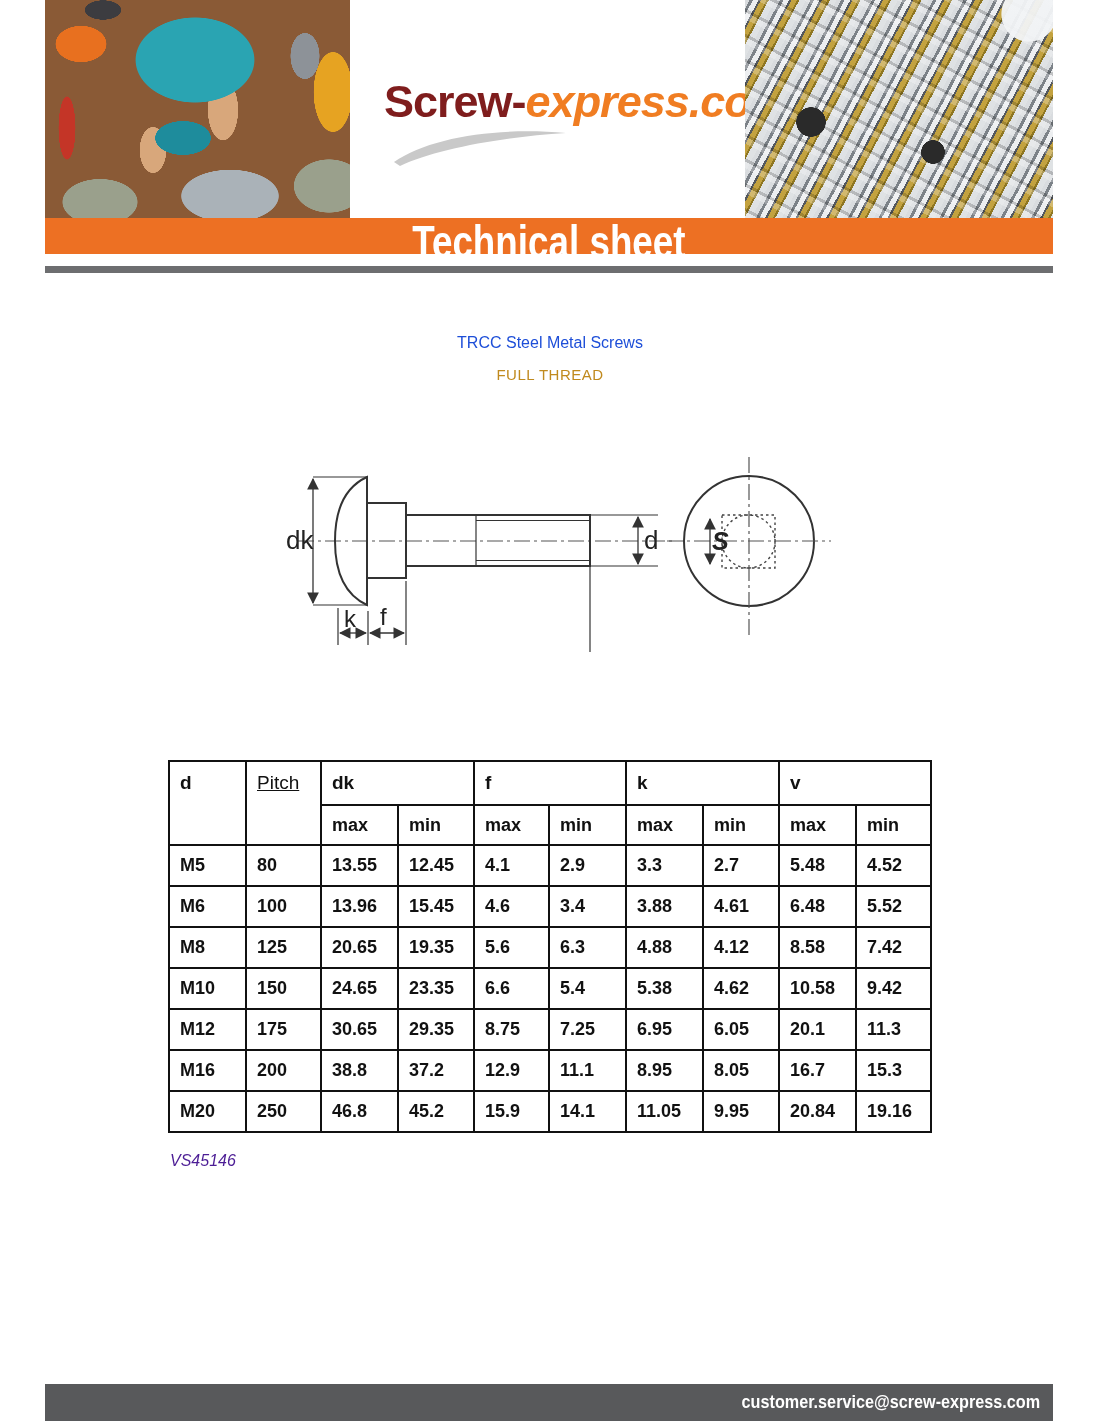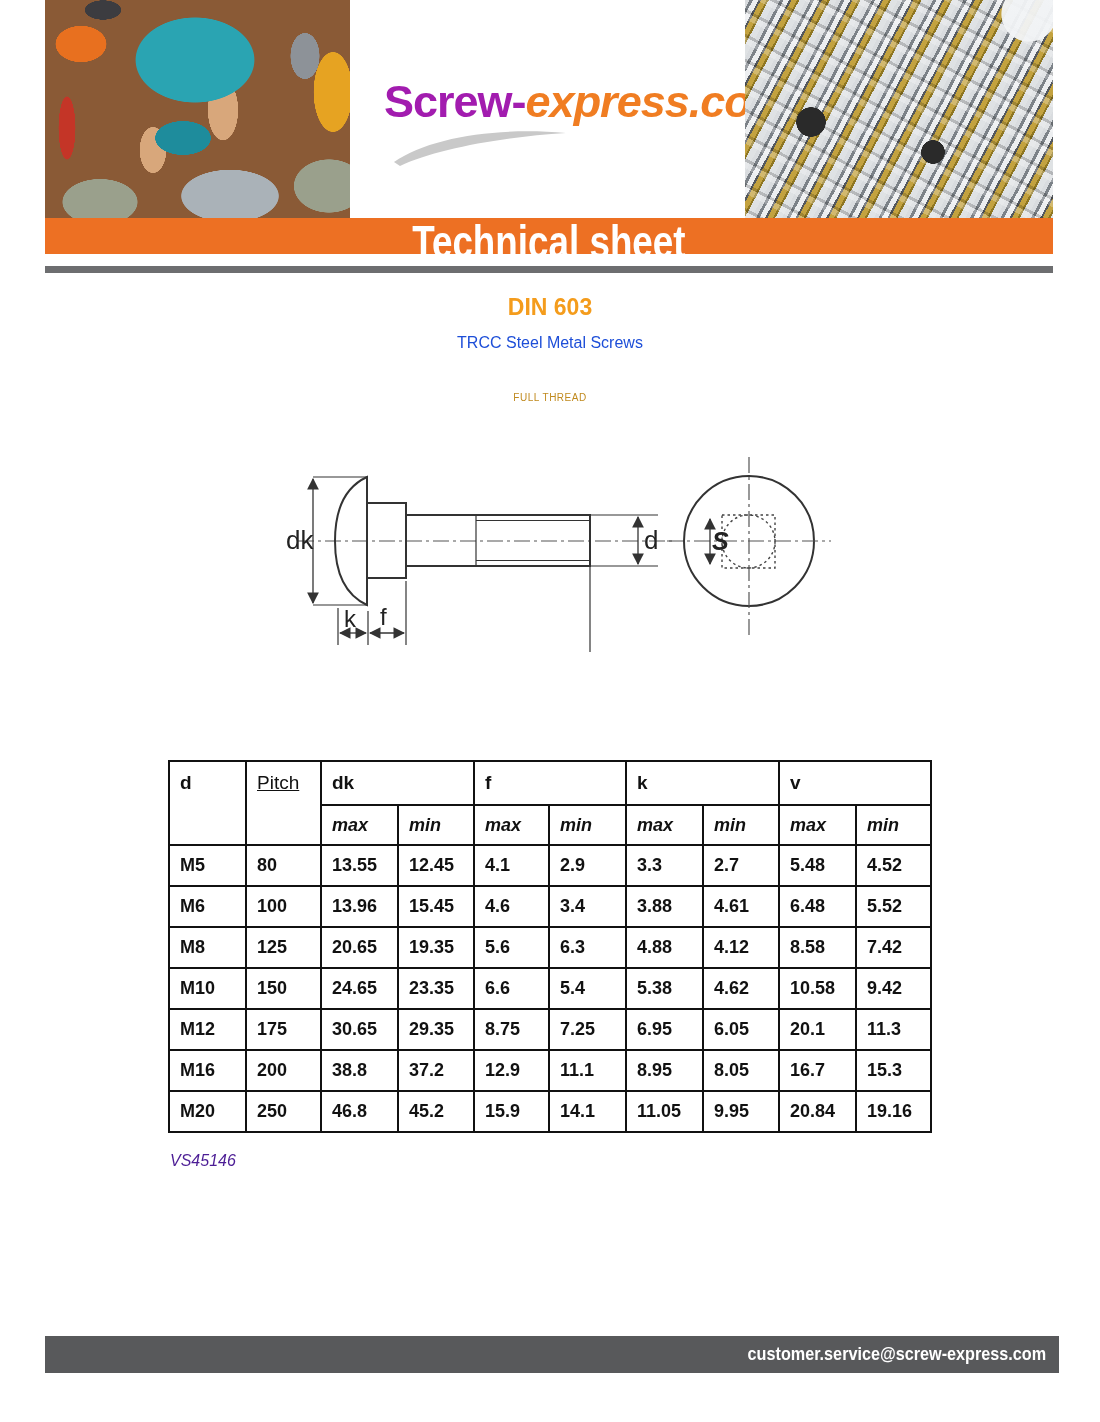--- a/index.html
+++ b/index.html
@@ -24,59 +24,59 @@
       radial-gradient(ellipse 62px 38px at 55px 202px, #9aa08c 0 60%, rgba(154,160,140,0) 61%);}
   .photo-right{left:745px;width:308px;background-color:#c2c6c9;
     background-image:
       radial-gradient(circle 15px at 66px 122px, #2a2a2a 0 97%, rgba(42,42,42,0) 100%),
       radial-gradient(circle 12px at 188px 152px, #2a2a2a 0 97%, rgba(42,42,42,0) 100%),
       radial-gradient(circle 28px at 284px 14px, rgba(242,244,246,.95) 0 97%, rgba(242,244,246,0) 100%),
       repeating-linear-gradient(28deg, rgba(255,255,255,.25) 0 6px, rgba(0,0,0,.18) 6px 9px, rgba(0,0,0,0) 9px 22px),
       repeating-linear-gradient(118deg, #d9dcdf 0 4px, #7c8288 4px 7px, #eceef0 7px 12px, #55595e 12px 14px, #c3a23f 14px 19px, #8f7722 19px 21px, #dfe2e4 21px 27px);}
   .logo-wrap{position:absolute;left:350px;top:0;width:395px;height:218px;background:#fff;}
   .logo-text{position:absolute;left:34px;top:76px;font-size:45px;font-weight:bold;letter-spacing:-1px;white-space:nowrap;}
-  .logo-gray{color:#a21caf;}
+  .logo-gray{color:#7f1d1d;}
   .logo-orange{color:#f07d22;font-style:italic;}
   .swoosh{position:absolute;left:40px;top:122px;}
 
   .banner{position:absolute;left:45px;top:218px;width:1008px;height:36px;background:#ed7023;
           text-align:center;line-height:48px;}
   .banner-text{display:inline-block;color:#fff;font-size:46px;font-weight:bold;line-height:48px;
                transform:scaleX(.8);transform-origin:center;white-space:nowrap;}
   .banner-strip{position:absolute;left:45px;top:266px;width:1008px;height:7px;background:#6d6e70;}
 
   
   .title-line{position:absolute;left:0;width:1100px;text-align:center;}
   .din{top:294px;font-size:23px;font-weight:bold;color:#f49c1c;}
   .trcc{top:334px;font-size:16px;color:#1d4ed8;}
-  .thread{top:366px;font-size:10px;color:#c08a1e;letter-spacing:.5px;margin-top:26px;}
+  .thread{top:366px;font-size:15px;color:#c08a1e;letter-spacing:.5px;}
 
   
   .diagram{position:absolute;left:280px;top:445px;}
   .diagram .outline{stroke:#333;stroke-width:2;fill:none;}
   .diagram .thin{stroke:#333;stroke-width:1.2;fill:none;}
   .diagram .dim{stroke:#333;stroke-width:1.3;fill:none;}
   .diagram .cline{stroke:#555;stroke-width:1.2;fill:none;stroke-dasharray:16 4 3 4;}
   .diagram .dot{stroke:#444;stroke-width:1.4;fill:none;stroke-dasharray:2.5 3;}
   .diagram text{fill:#222;font-family:"Liberation Sans",sans-serif;}
 
   
   .dims{position:absolute;left:168px;top:760px;border-collapse:collapse;table-layout:fixed;}
   .dims td{border:2px solid #111;padding:0 2px 0 10px;color:#111;font-weight:bold;
            vertical-align:middle;overflow:hidden;white-space:nowrap;}
   .dims .h1 td{height:42px;font-size:19px;}
   .dims .tophead{vertical-align:top;padding-top:10px;}
   .dims .cp{font-size:12px;font-weight:normal;text-decoration:underline;}
-  .dims .h2 td{height:38px;font-size:18px;font-style:italic;}
+  .dims .h2 td{height:38px;font-size:18px;}
   .dims .dr td{height:39px;font-size:18px;}
 
   .ref{position:absolute;left:170px;top:1152px;font-size:16px;font-style:italic;color:#4c1d95;}
 
-  .footer{position:absolute;left:45px;top:1336px;width:1008px;height:37px;background:#58595b;
-          text-align:right;line-height:37px;padding-left:6px;}
+  .footer{position:absolute;left:45px;top:1384px;width:1008px;height:37px;background:#58595b;
+          text-align:right;line-height:37px;}
   .footer-text{display:inline-block;color:#fff;font-size:18px;font-weight:bold;padding-right:14px;
                transform:scaleX(.9);transform-origin:100% 50%;white-space:nowrap;}
 </style>
 </head>
 <body>
 
 <div class="page">
 
   <div>
     <div class="photo photo-left"></div>
@@ -87,21 +87,20 @@
       </svg>
     </div>
     <div class="photo photo-right"></div>
   </div>
 
   <div class="banner">
     <span class="banner-text">Technical sheet</span>
   </div>
   <div class="banner-strip"></div>
 
-  <div class="title-line din">DIN 603</div>
   <div class="title-line trcc">TRCC Steel Metal Screws</div>
   <div class="title-line thread">FULL THREAD</div>
 
   <svg class="diagram" width="600" height="220" viewBox="0 0 600 220">
     <defs>
       <marker id="arr" viewBox="0 0 10 10" refX="9" refY="5" markerWidth="9" markerHeight="9" orient="auto-start-reverse">
         <path d="M0 0 L10 5 L0 10 z" fill="#333"></path>
       </marker>
     </defs>
 

